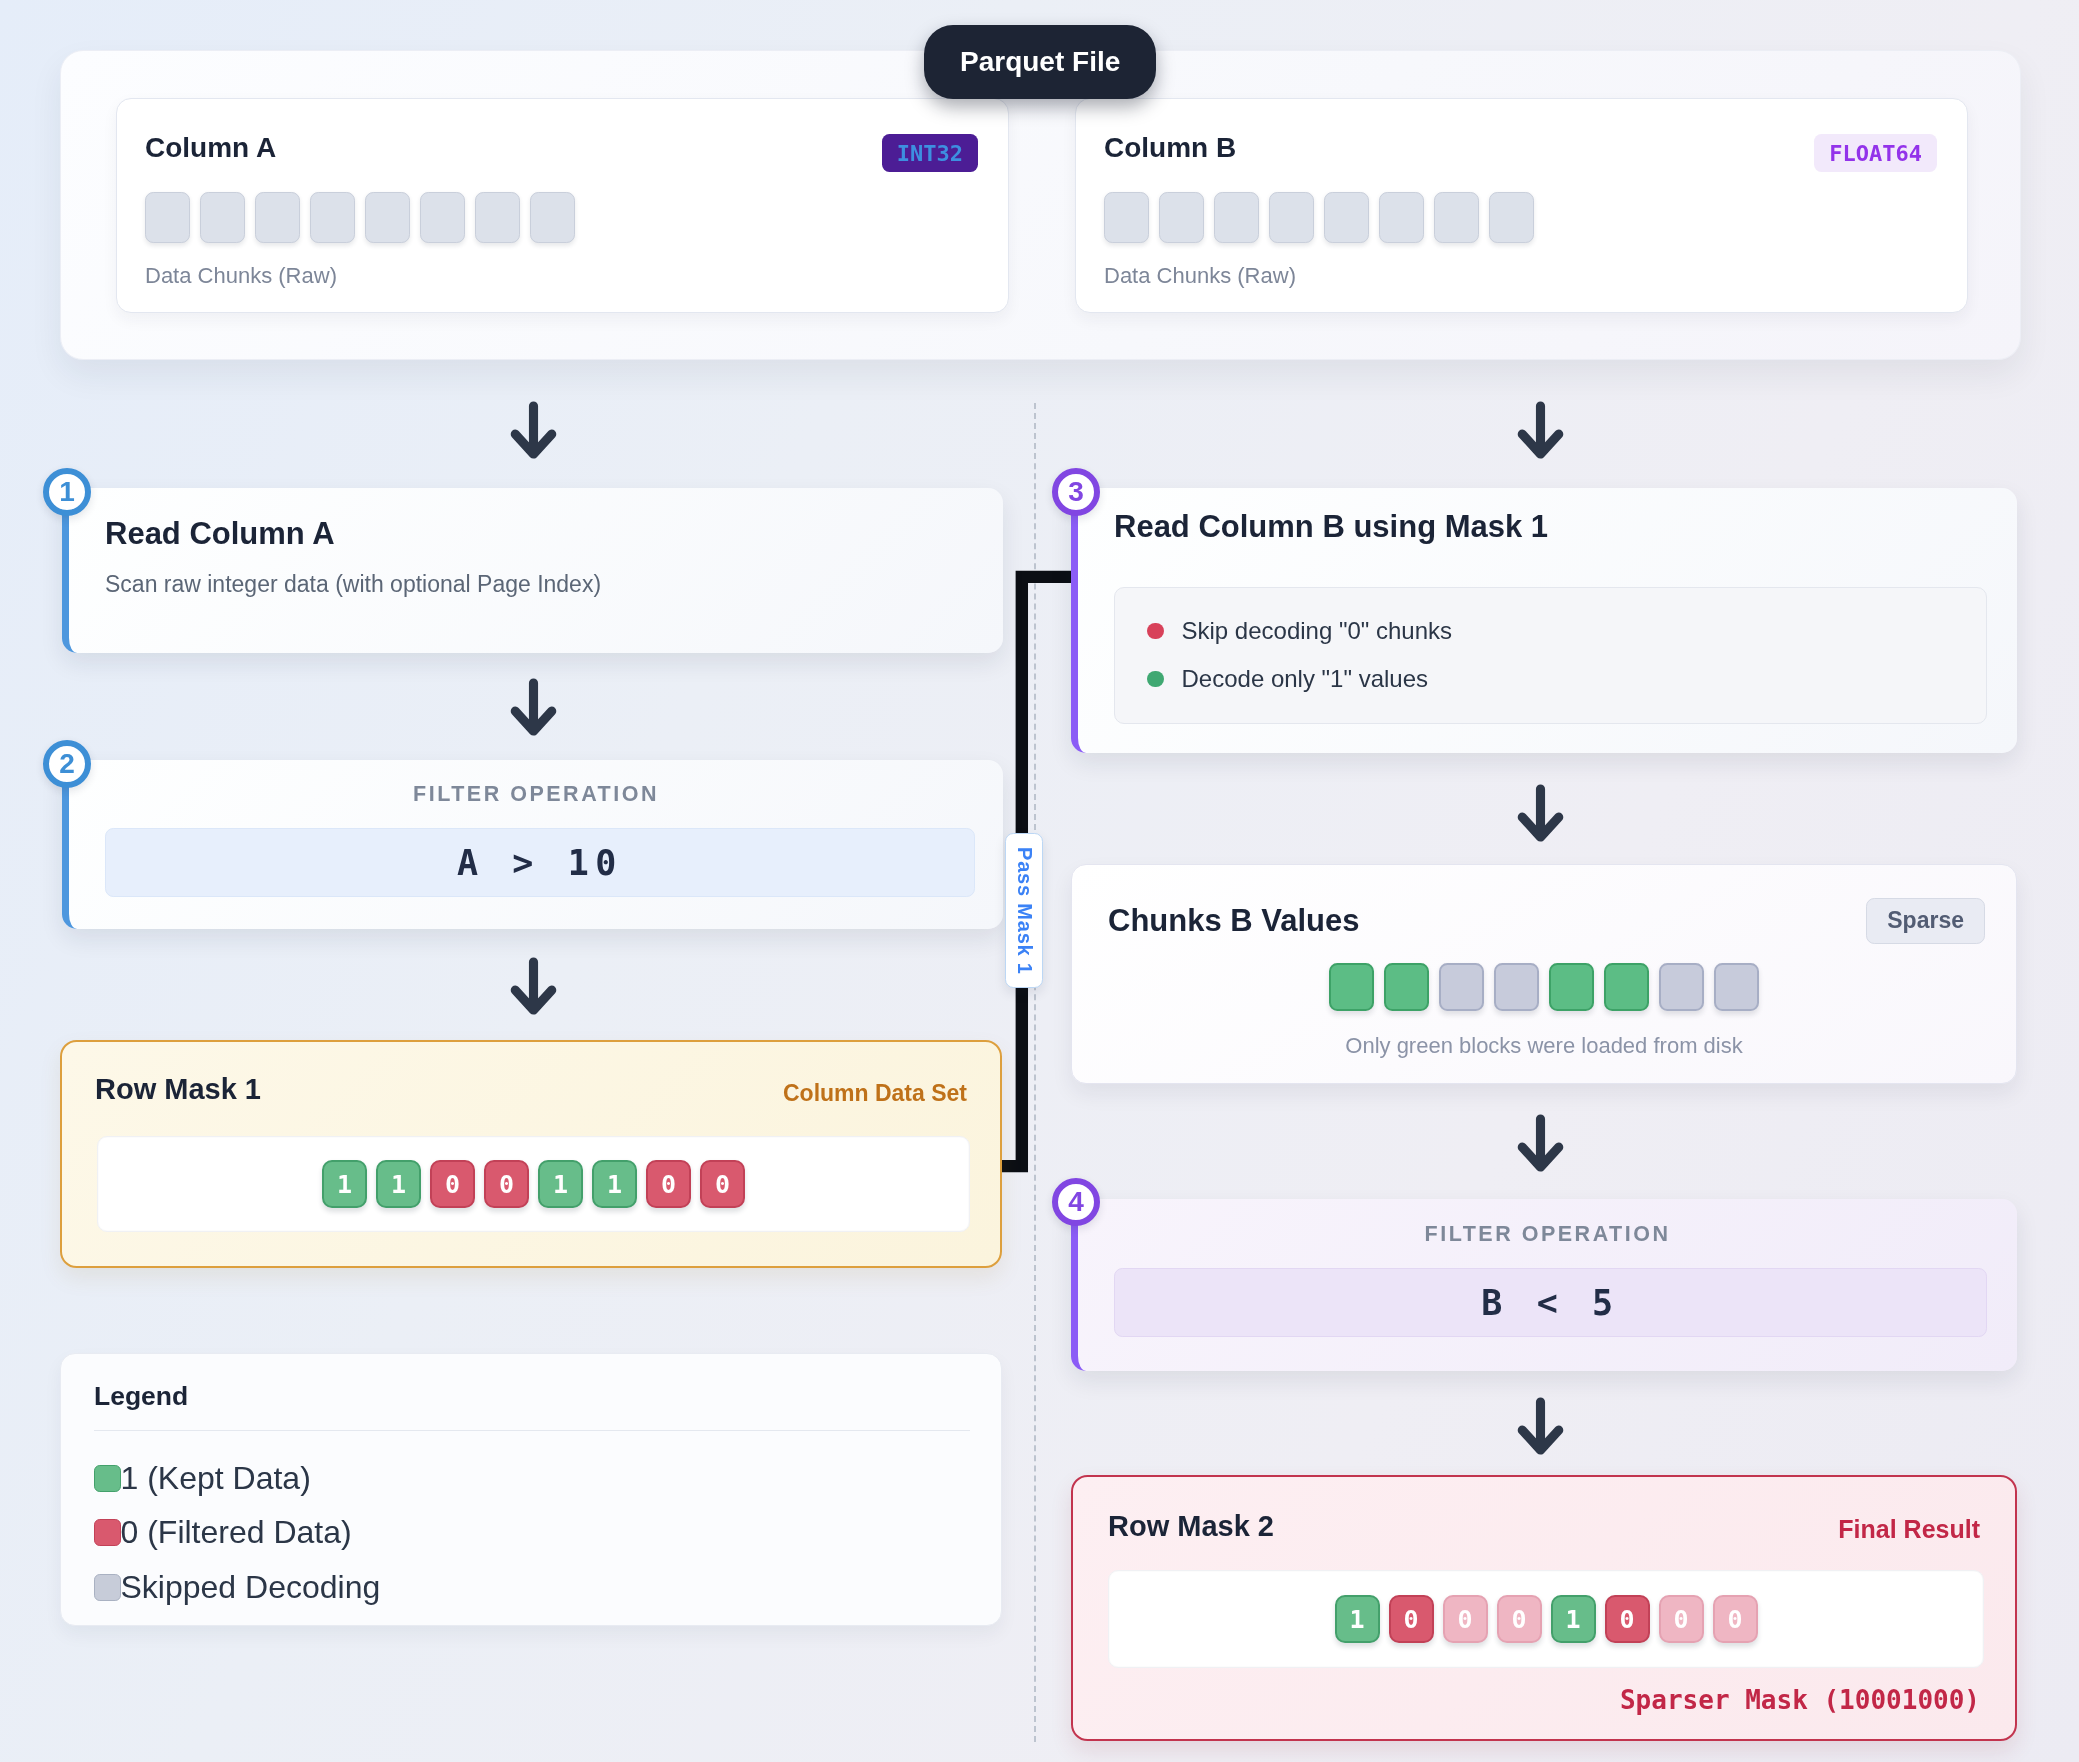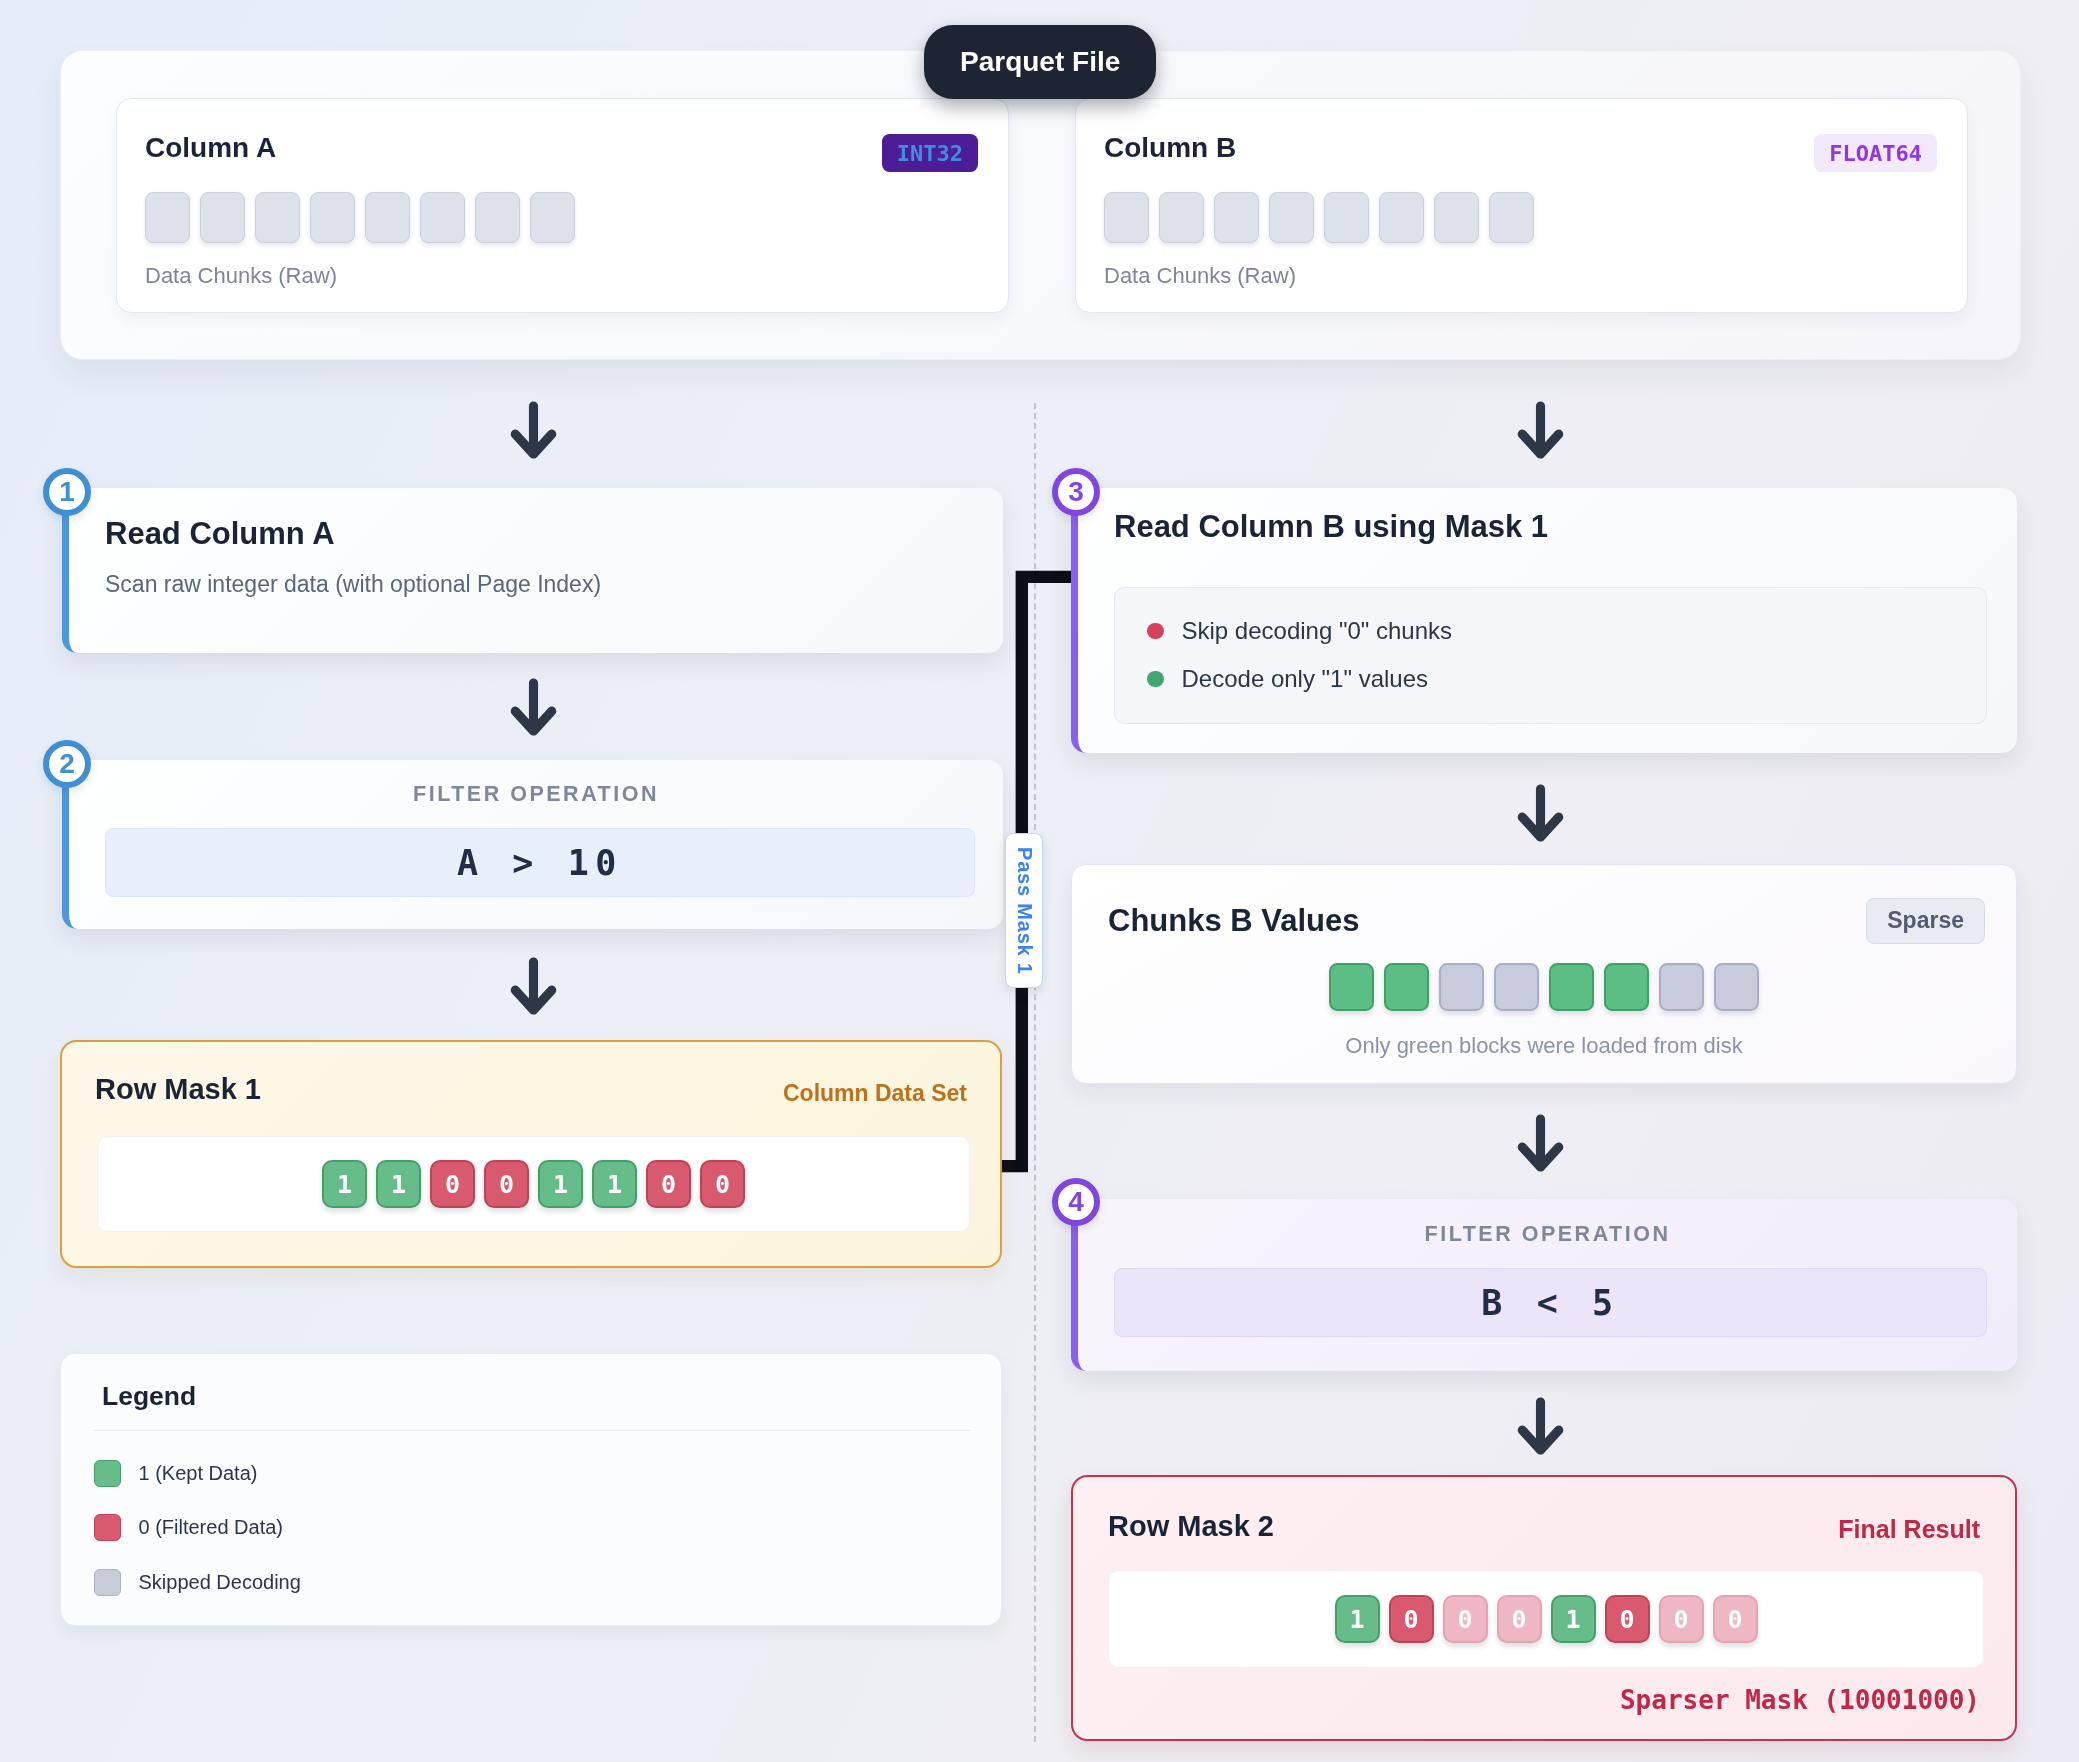--- a/index.html
+++ b/index.html
@@ -119,23 +119,23 @@
   .dblock { width:45px; height:48px; border-radius:8.3px; box-shadow:0 3.3px 5.8px rgba(30,41,59,.12); }
   .dblock.loaded { background:#5cbd85; border:2.5px solid #3da267; }
   .dblock.skipped { background:#c7cbdb; border:2.5px solid #a7aec5; }
   .decoded-caption { position:absolute; width:100%; text-align:center; font-size:22px; color:#8b93a7; }
 
   
   .legend-card {
     left:60px; top:1353px; width:942px; height:273px; border-radius:15px;
     background:#fbfcfe; border:1.7px solid #e8ebf2; box-shadow:0 8.3px 18px rgba(23,32,56,.05);
   }
-  .legend-title { position:absolute; left:33px; top:26.5px; font-size:26.5px; font-weight:bold; color:#1b2437;margin-left:8px; }
+  .legend-title { position:absolute; left:33px; top:26.5px; font-size:26.5px; font-weight:bold; color:#1b2437; }
   .legend-divider { position:absolute; left:33px; top:76px; width:876px; border-top:1.7px solid #e4e8ef; }
-  .legend-item { position:absolute; left:33px; display:flex; align-items:center; gap:18px; font-size:20px; color:#2b3647; }
+  .legend-item { position:absolute; left:33px; display:flex; align-items:center; font-size:32px; color:#2b3647; }
   .swatch { width:26.5px; height:26.5px; border-radius:5.8px; flex:0 0 auto; }
   .swatch.green { background:#67bd8a; border:1.7px solid #43a06b; }
   .swatch.red { background:#d9596e; border:1.7px solid #c24157; }
   .swatch.gray { background:#c7ccd9; border:1.7px solid #a9b1c2; }
 
   
   .pass-label {
     left:1005px; top:833px; width:38px; height:155px; z-index:4;
     background:#ffffff; border:1.7px solid #bcd7f5; border-radius:8.3px;
     box-shadow:0 5px 11.6px rgba(23,32,56,.10);

